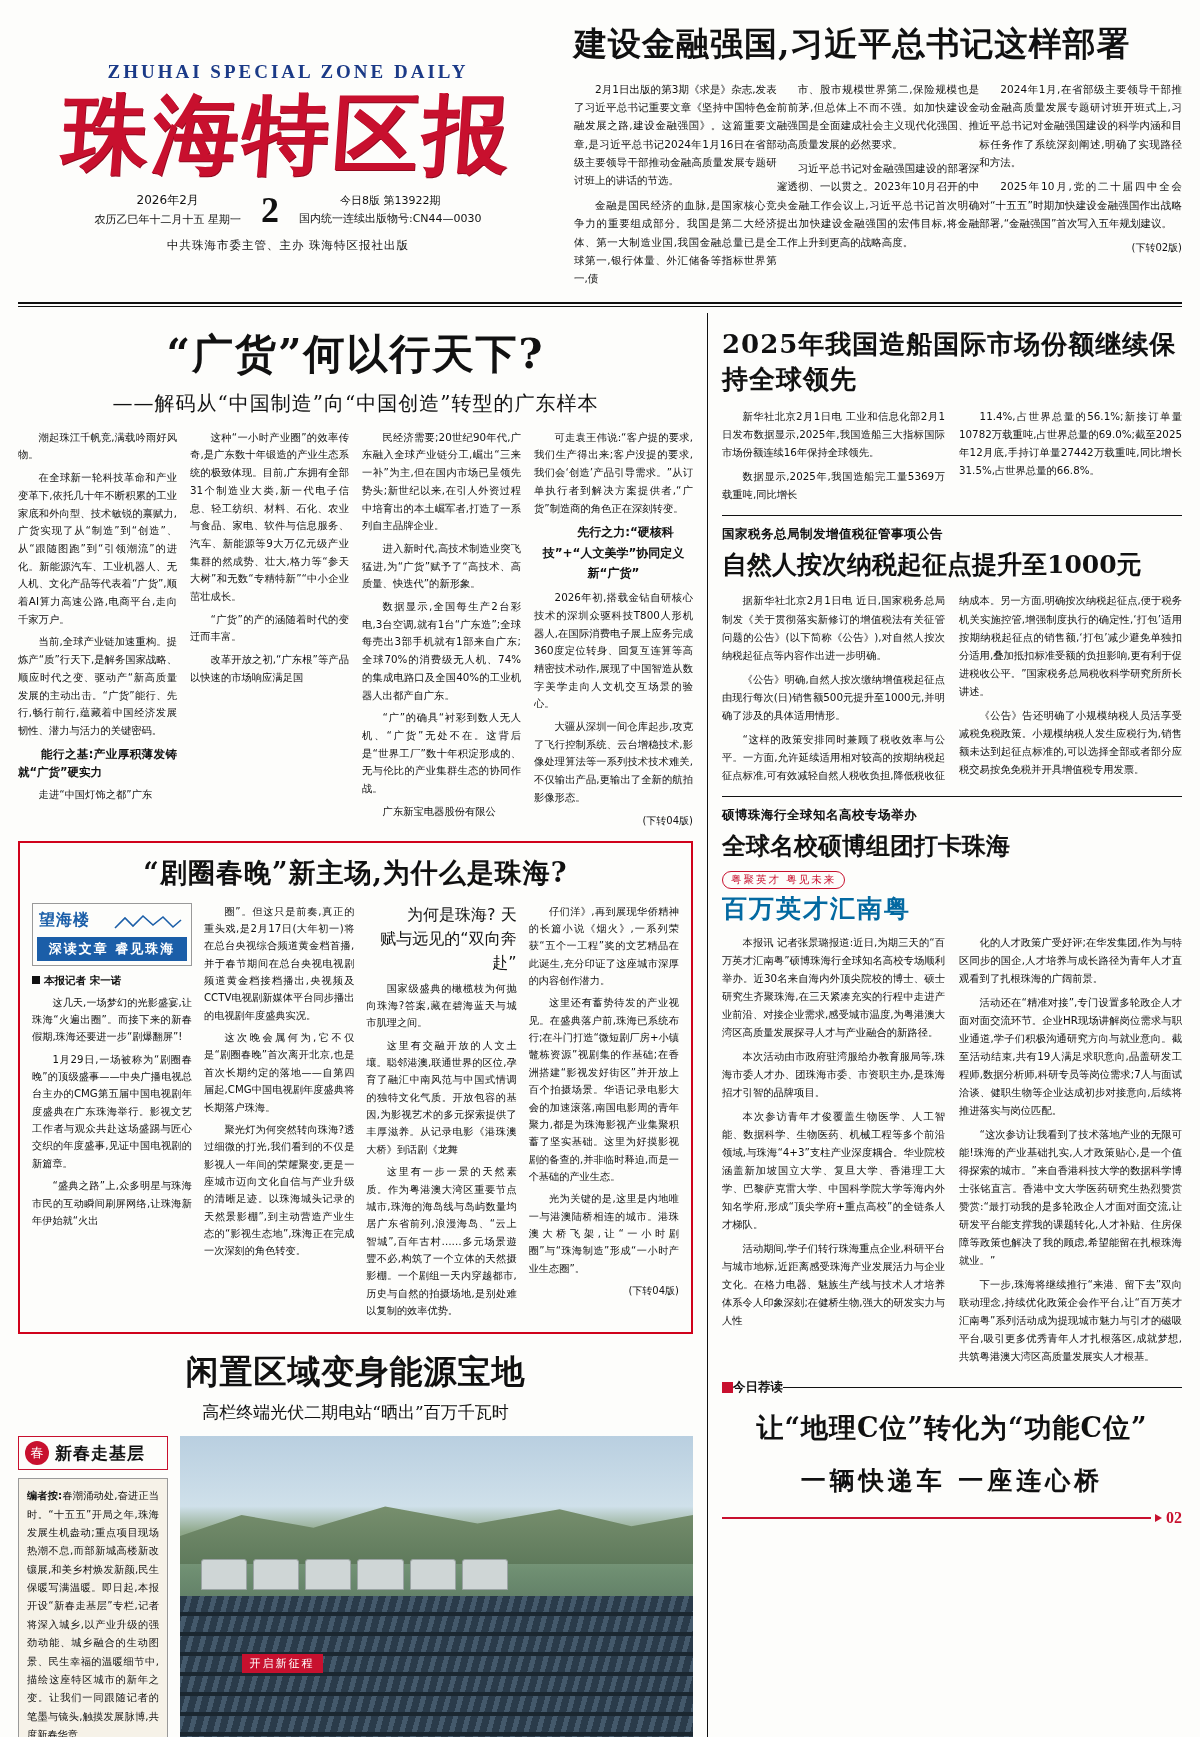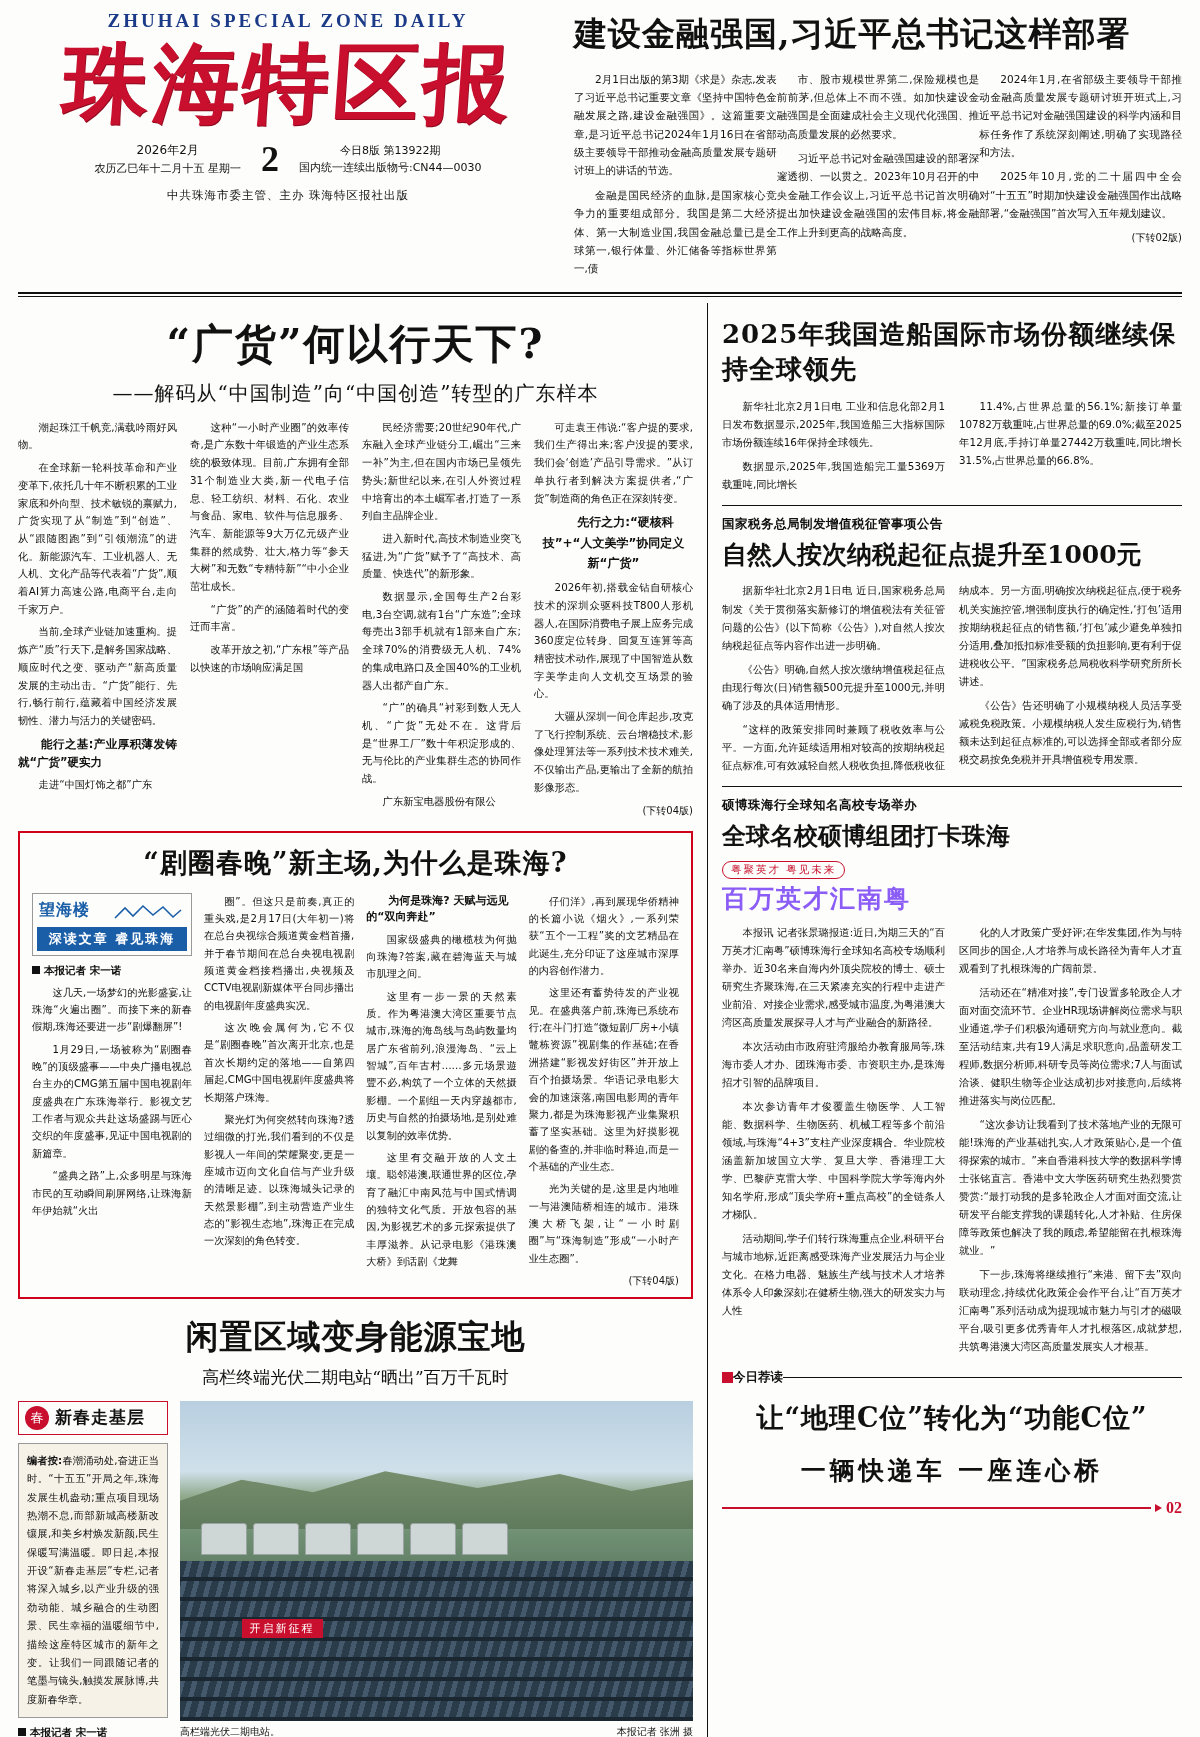--- a/index.html
+++ b/index.html
@@ -7,21 +7,21 @@
     margin: 0;
     width: 1200px;
     height: 1737px;
     background: #fdfdfb;
     font-family: "DejaVu Sans", sans-serif;
     color: #111;
   }
   .page { width: 1200px; height: 1737px; position: relative; padding: 0 18px; }
 
   
-  .masthead { display: flex; align-items: flex-start; padding-top: 6px; }
+  .masthead { display: flex; align-items: center; padding-top: 16px; }
   .mast-left { width: 540px; }
   .mast-en {
     font-family: "Liberation Serif", serif;
     font-size: 19px;
     letter-spacing: 3px;
     color: #1b3a87;
     font-weight: bold;
     text-align: center;
     padding: 4px 0 2px 0;
   }
@@ -134,21 +134,21 @@
     font-size: 13px;
     text-align: center;
     padding: 3px 0;
     letter-spacing: 2px;
     font-weight: bold;
   }
   .byline { font-size: 10.5px; margin: 8px 0 6px 0; font-weight: bold; }
   .byline .sq { display: inline-block; width: 8px; height: 8px; background: #111; margin-right: 4px; }
   .bx-col { flex: 1; font-size: 10.2px; line-height: 1.7; text-align: justify; }
   .bx-col p { margin: 0 0 5px 0; text-indent: 2em; }
-  .bx-head { text-align: left; font-weight: bold; font-size: 11px; text-indent: 0; line-height: 1.5; }
+  .bx-head { text-align: right; font-weight: normal; font-size: 16px; text-indent: 0; line-height: 1.5; }
 
   
   .energy-title {
     font-family: "DejaVu Serif", serif;
     font-size: 33px;
     font-weight: bold;
     text-align: center;
     letter-spacing: 1px;
     margin: 16px 0 6px 0;
   }
@@ -212,21 +212,21 @@
   }
   .side-h3 {
     font-family: "DejaVu Serif", serif;
     font-size: 24px;
     font-weight: bold;
     line-height: 1.3;
     margin: 6px 0 10px 0;
   }
   .logo-yy { display: flex; flex-direction: column; align-items: flex-start; margin-bottom: 8px; }
   .yy-top { font-size: 10.5px; color: #c8102e; letter-spacing: 2px; border: 1px solid #c8102e; border-radius: 9px; padding: 1px 8px; margin-bottom: 3px; }
-  .yy-main { font-family: "DejaVu Serif", serif; font-size: 25px; font-weight: bold; color: #8b5cf6; letter-spacing: 2px; }
+  .yy-main { font-family: "DejaVu Serif", serif; font-size: 25px; font-weight: bold; color: #0369a1; letter-spacing: 2px; }
   .today-bar { display: flex; align-items: center; gap: 0; margin: 14px 0 8px 0; font-size: 12.5px; font-weight: bold; }
   .today-bar .sq { width: 11px; height: 11px; background: #c8102e; }
   .today-bar .line { flex: 1; border-top: 1px solid #111; }
   .rec-title {
     font-family: "DejaVu Serif", serif;
     font-size: 27px;
     font-weight: bold;
     letter-spacing: 1px;
     margin: 14px 0;
     text-align: center;
@@ -343,22 +343,22 @@
           </div>
           <div class="bx-col">
             <p>圈”。但这只是前奏,真正的重头戏,是2月17日(大年初一)将在总台央视综合频道黄金档首播,并于春节期间在总台央视电视剧频道黄金档接档播出,央视频及CCTV电视剧新媒体平台同步播出的电视剧年度盛典实况。</p>
             <p>这次晚会属何为,它不仅是“剧圈春晚”首次离开北京,也是首次长期约定的落地——自第四届起,CMG中国电视剧年度盛典将长期落户珠海。</p>
             <p>聚光灯为何突然转向珠海?透过细微的打光,我们看到的不仅是影视人一年间的荣耀聚变,更是一座城市迈向文化自信与产业升级的清晰足迹。以珠海城头记录的天然景影棚”,到主动营造产业生态的“影视生态地”,珠海正在完成一次深刻的角色转变。</p>
           </div>
           <div class="bx-col">
             <p class="bx-head">为何是珠海?
 天赋与远见的“双向奔赴”</p>
             <p>国家级盛典的橄榄枝为何抛向珠海?答案,藏在碧海蓝天与城市肌理之间。</p>
+            <p>这里有交融开放的人文土壤。聪邻港澳,联通世界的区位,孕育了融汇中南风范与中国式情调的独特文化气质。开放包容的基因,为影视艺术的多元探索提供了丰厚滋养。从记录电影《港珠澳大桥》到话剧《龙舞</p>
             <p>这里有一步一景的天然素质。作为粤港澳大湾区重要节点城市,珠海的海岛线与岛屿数量均居广东省前列,浪漫海岛、“云上智城”,百年古村……多元场景遊豐不必,构筑了一个立体的天然摄影棚。一个剧组一天内穿越都市,历史与自然的拍摄场地,是别处难以复制的效率优势。</p>
-            <p>这里有交融开放的人文土壤。聪邻港澳,联通世界的区位,孕育了融汇中南风范与中国式情调的独特文化气质。开放包容的基因,为影视艺术的多元探索提供了丰厚滋养。从记录电影《港珠澳大桥》到话剧《龙舞</p>
           </div>
           <div class="bx-col">
             <p>仔们洋》,再到展现华侨精神的长篇小说《烟火》,一系列荣获“五个一工程”奖的文艺精品在此诞生,充分印证了这座城市深厚的内容创作潜力。</p>
             <p>这里还有蓄势待发的产业视见。在盛典落户前,珠海已系统布行;在斗门打造“微短剧厂房+小镇鼈栋资源”视剧集的作基础;在香洲搭建“影视发好街区”并开放上百个拍摄场景。华语记录电影大会的加速滚落,南国电影周的青年聚力,都是为珠海影视产业集聚积蓄了坚实基础。这里为好摸影视剧的备查的,并非临时释迫,而是一个基础的产业生态。</p>
             <p>光为关键的是,这里是内地唯一与港澳陆桥相连的城市。港珠澳大桥飞架,让“一小时剧圈”与“珠海制造”形成“一小时产业生态圈”。</p>
             <div class="cont-note">(下转04版)</div>
           </div>
         </div>
       </div>
 

